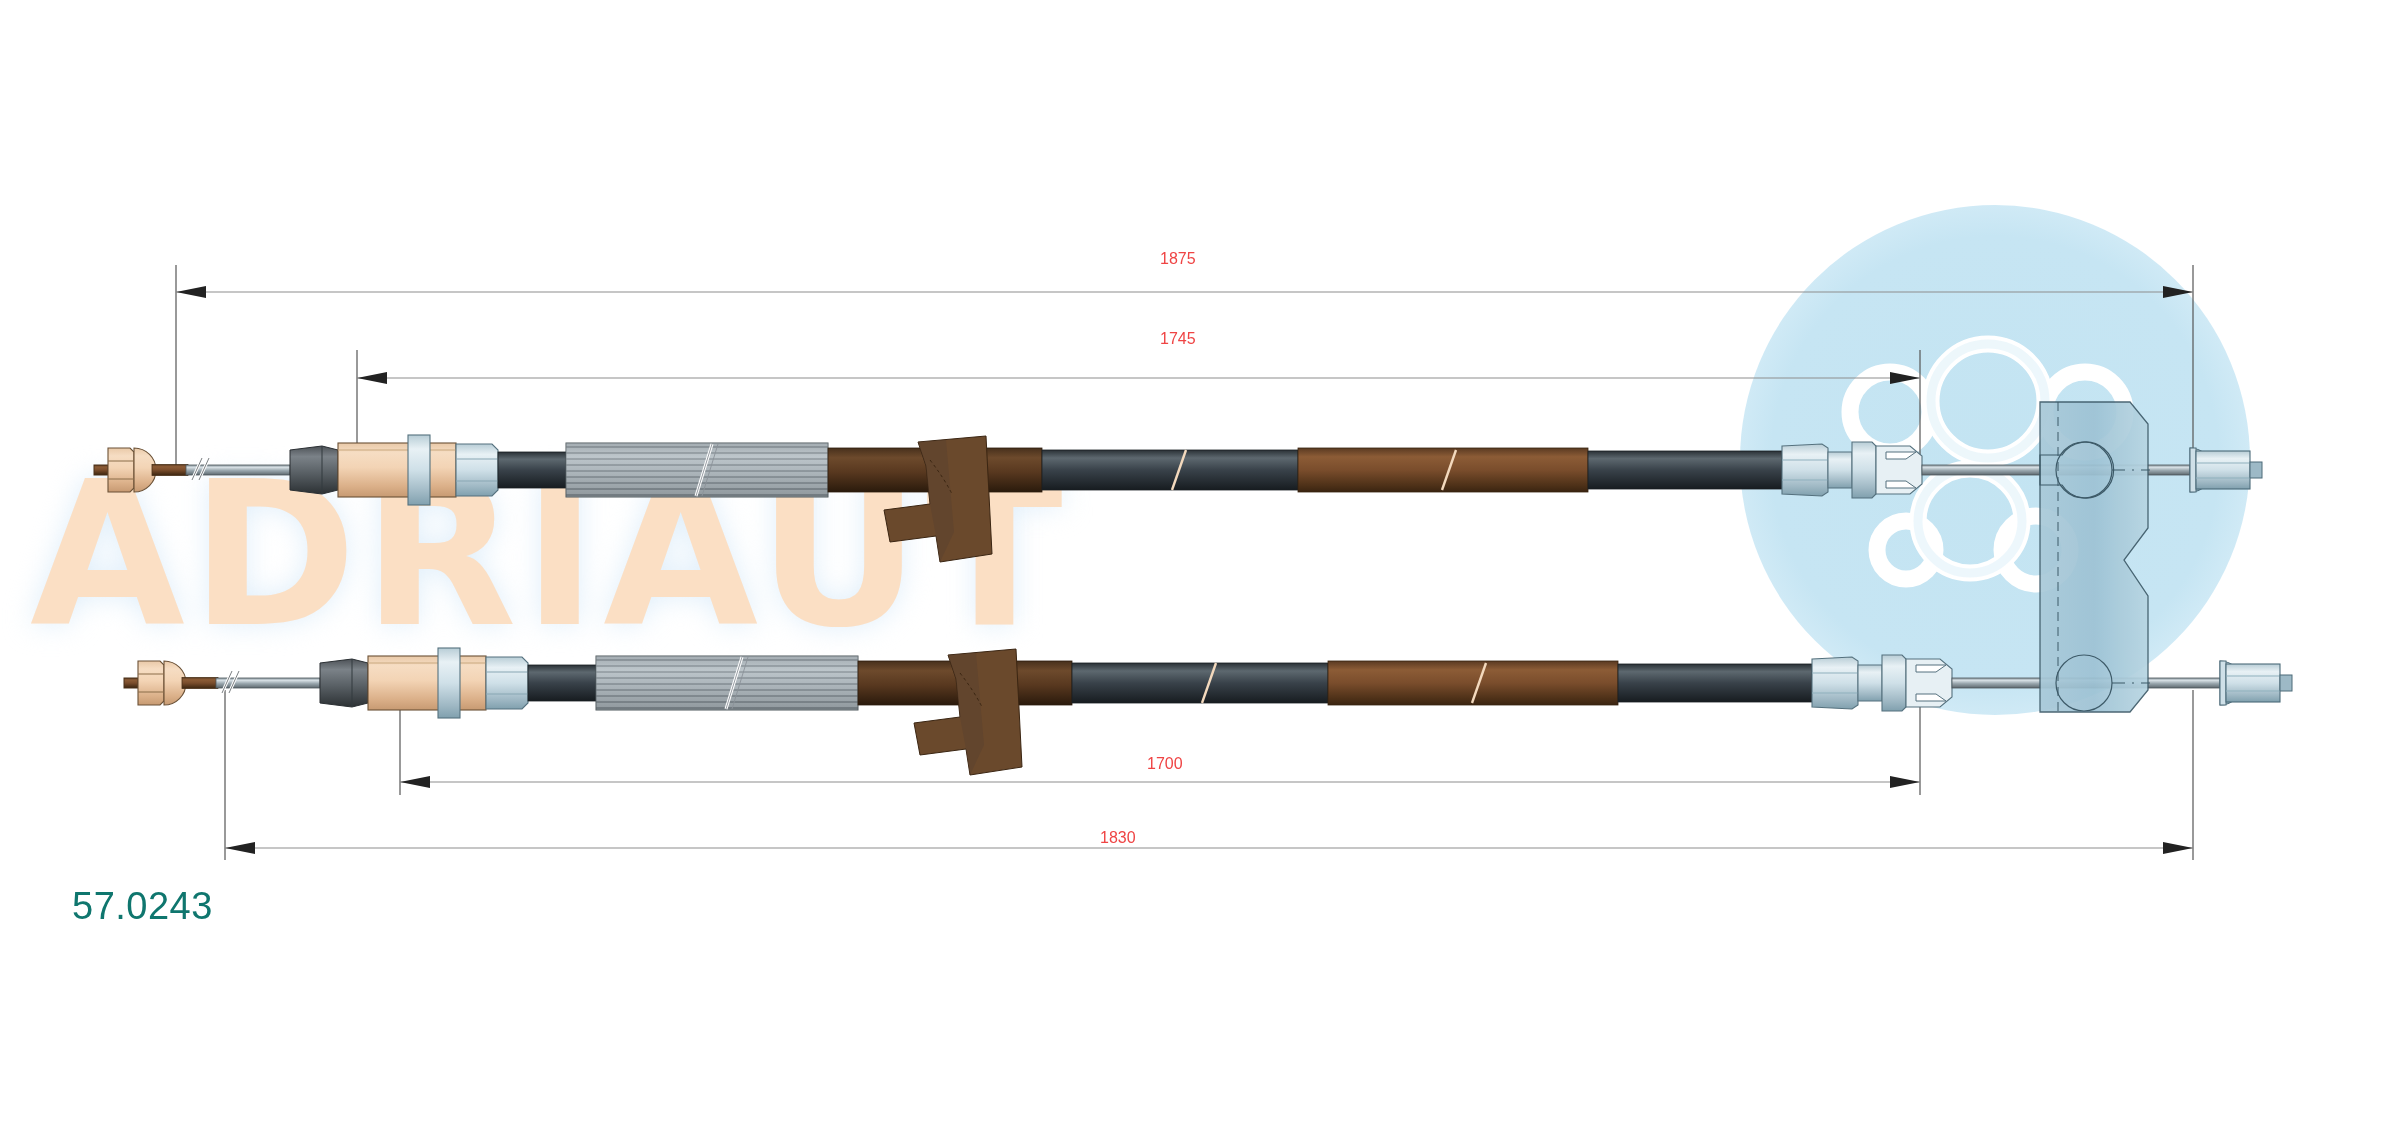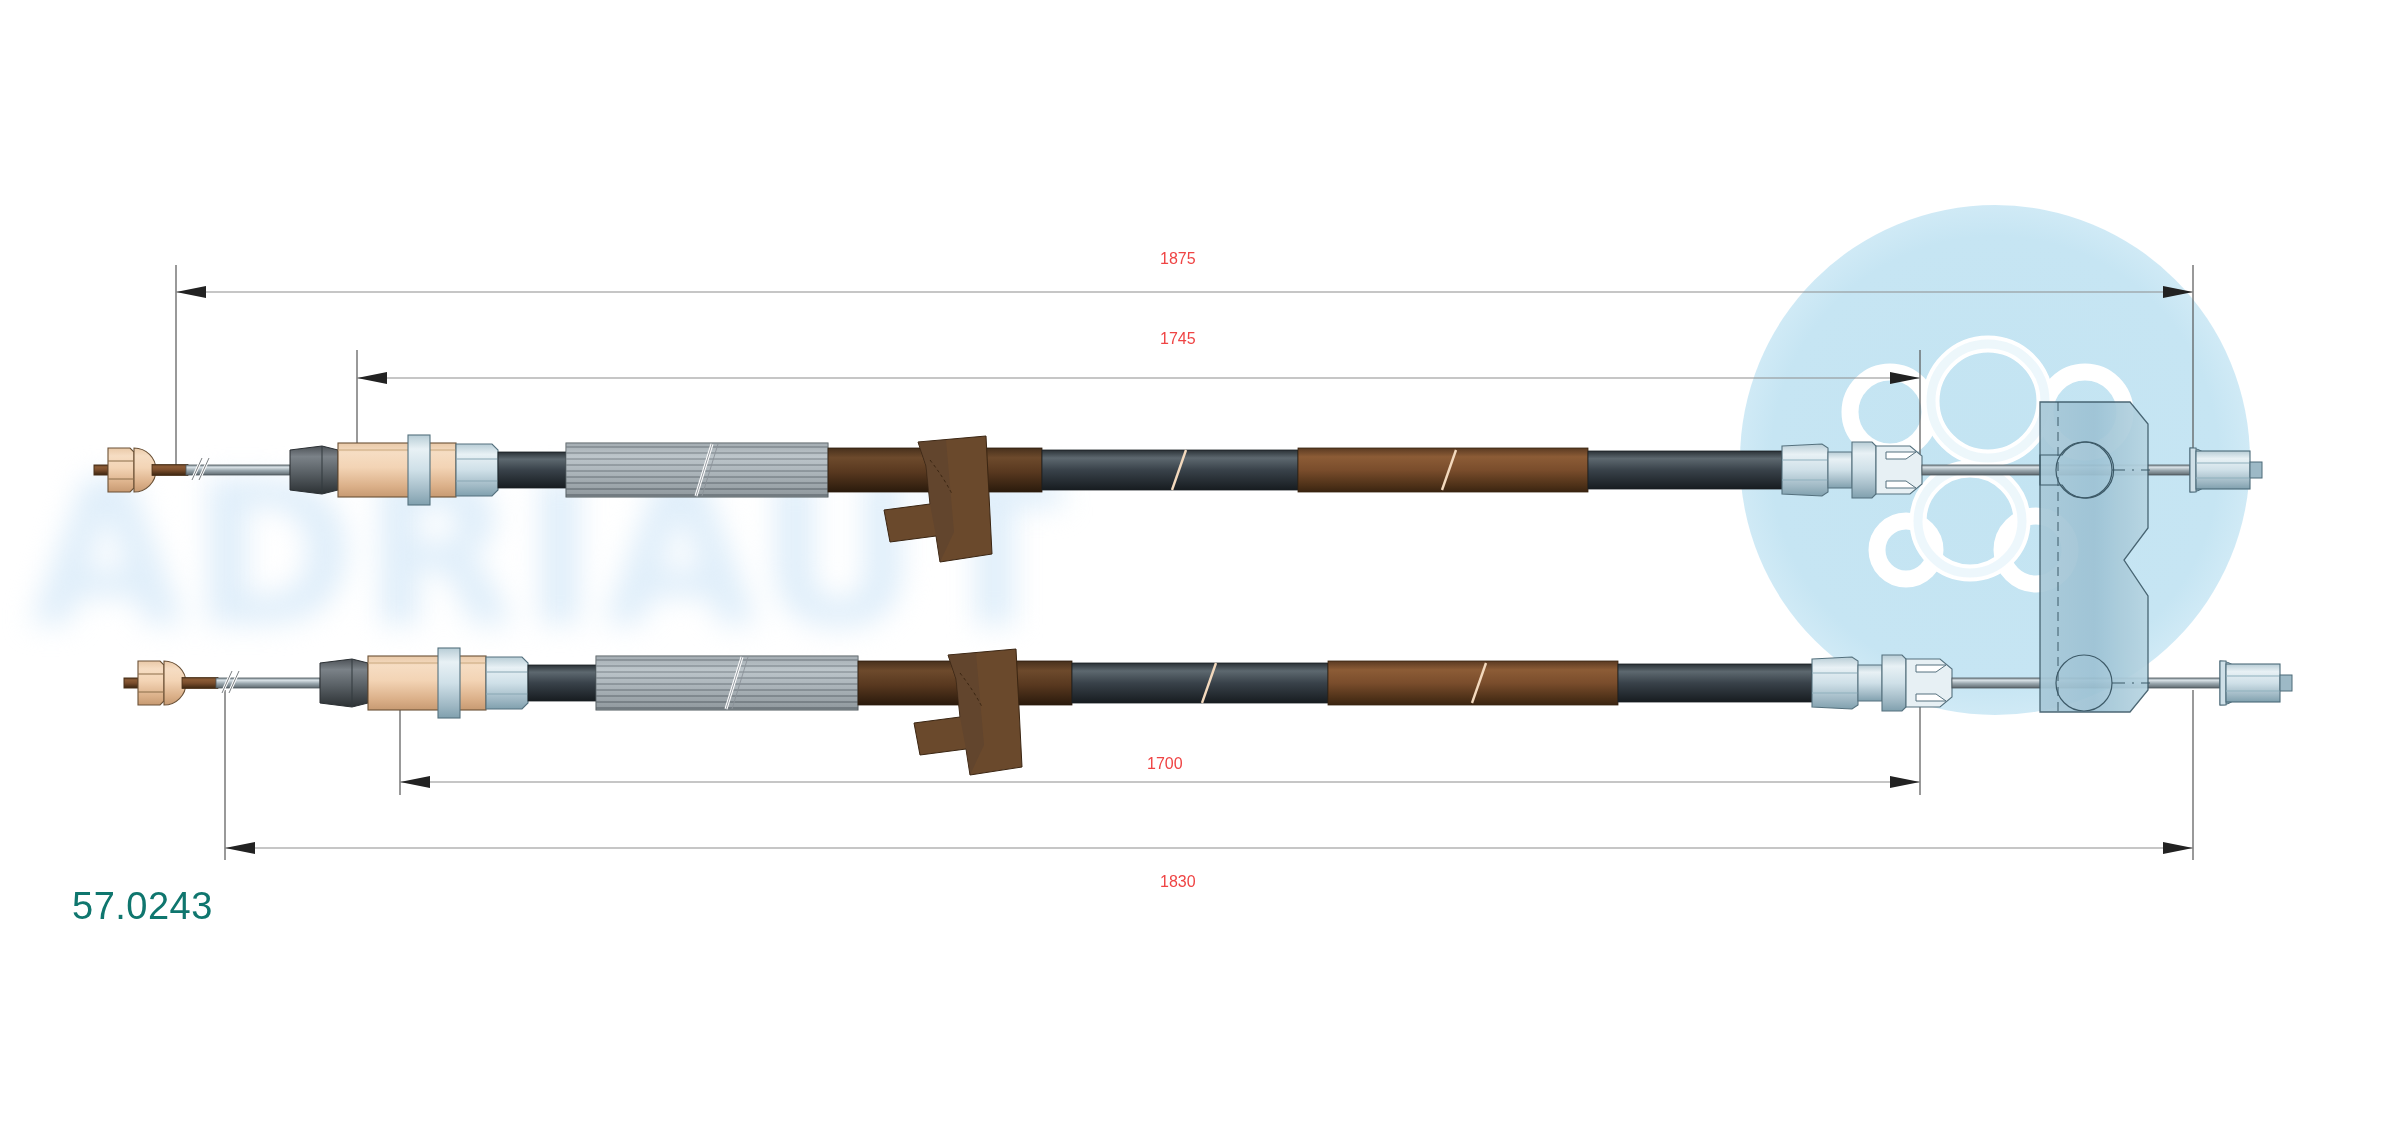--- a/index.html
+++ b/index.html
@@ -48,20 +48,21 @@
       <circle cx="296" cy="345" r="34"></circle>
       <circle cx="166" cy="345" r="29"></circle>
     </g>
     <g fill="none" stroke="#eaf6fb" stroke-width="9" opacity=".85">
       <circle cx="248" cy="196" r="57"></circle>
       <circle cx="230" cy="316" r="52"></circle>
     </g>
   </svg>
 
   <div class="wm-text-glow">ADRIAUT</div>
+  <div class="wm-text">ADRIAUT</div>
 
   <svg id="art" viewBox="0 0 2381 1134">
     <defs>
       <linearGradient id="gTan" x1="0" y1="0" x2="0" y2="1">
         <stop offset="0" stop-color="#e9c9a8"></stop>
         <stop offset="0.18" stop-color="#f6ddc3"></stop>
         <stop offset="0.45" stop-color="#f3d4b5"></stop>
         <stop offset="0.80" stop-color="#dbb089"></stop>
         <stop offset="1" stop-color="#c79a72"></stop>
       </linearGradient>
@@ -274,17 +275,17 @@
       <g stroke="#3d5a68" stroke-width="1.2" stroke-dasharray="13 7 2 7" fill="none">
         <line x1="72" y1="470" x2="110" y2="470"></line>
         <line x1="72" y1="683" x2="110" y2="683"></line>
       </g>
     </g>
   </svg>
 
   <div class="dimtxt" style="left:1160px;top:250px;">1875</div>
   <div class="dimtxt" style="left:1160px;top:330px;">1745</div>
   <div class="dimtxt" style="left:1147px;top:755px;">1700</div>
-  <div class="dimtxt" style="left:1160px;top:829px;margin-top:44px;">1830</div>
+  <div class="dimtxt" style="left:1100px;top:829px;">1830</div>
 
   <div class="partno">57.0243</div>
 
 </div>
 
 </body></html>

